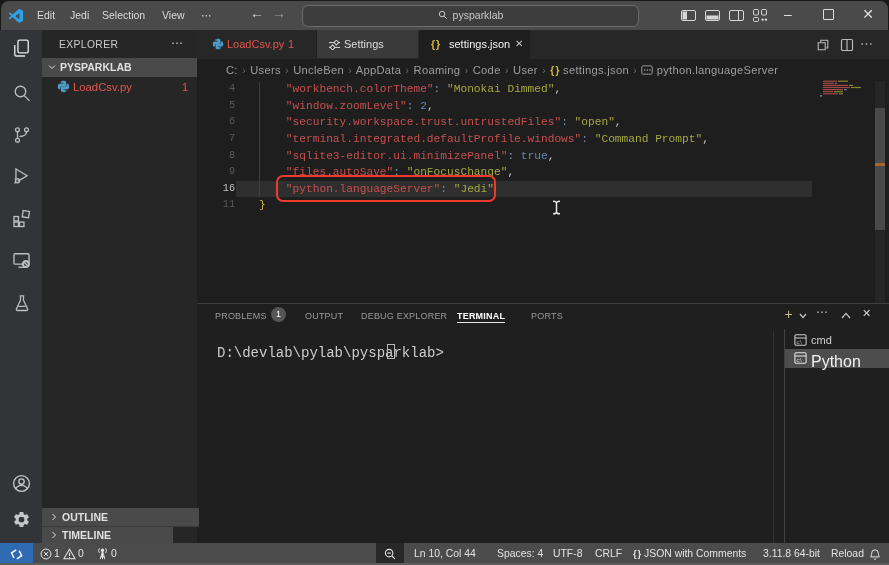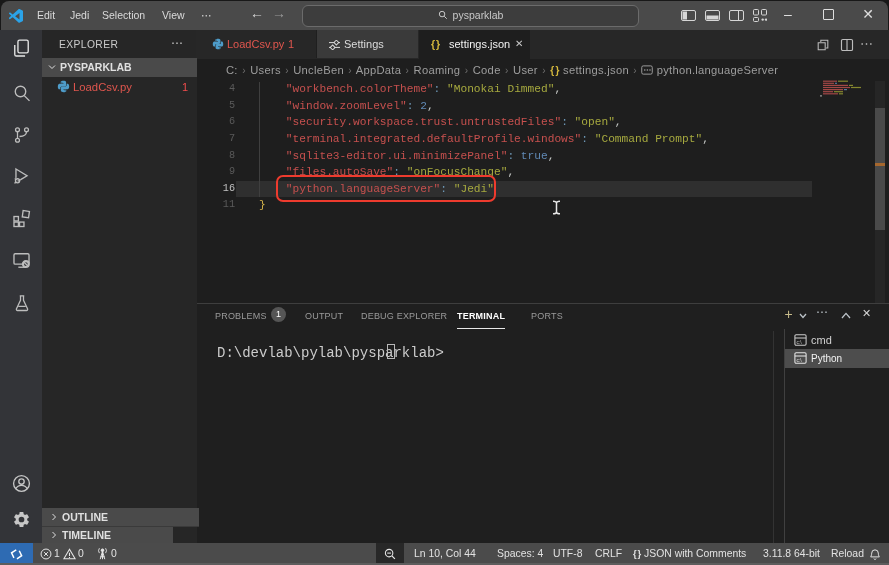--- a/index.html
+++ b/index.html
@@ -131,21 +131,21 @@
       <path d="M1 1.2 C2.5 1.2 4.5 1.6 4.5 3 V12 C4.5 13.4 2.5 13.8 1 13.8 M8 1.2 C6.5 1.2 4.5 1.6 4.5 3 M8 13.8 C6.5 13.8 4.5 13.4 4.5 12" fill="none"></path>
     </g>
 </svg>
 
 <div class="abs" id="panel"></div>
 
 <div class="abs ptab" style="left:215px;">PROBLEMS</div>
 <div class="abs" style="left:271px;top:307px;width:15px;height:15px;border-radius:50%;background:#555555;color:#fff;font-size:9px;text-align:center;line-height:15px;">1</div>
 <div class="abs ptab" style="left:305px;">OUTPUT</div>
 <div class="abs ptab" style="left:361px;">DEBUG EXPLORER</div>
-<div class="abs ptab" style="left:457px;color:#ffffff;font-weight:bold;border-bottom:1px solid #e8e8e8;padding-bottom:7px;">TERMINAL</div>
+<div class="abs ptab" style="left:457px;color:#ffffff;font-weight:bold;border-bottom:1px solid #e8e8e8;padding-bottom:1px;">TERMINAL</div>
 <div class="abs ptab" style="left:531px;">PORTS</div>
 <div class="abs" style="left:780px;top:306px;width:17px;height:17px;color:#c9bd8c;font-size:14px;text-align:center;line-height:17px;">+</div>
 <svg class="abs" style="left:799px;top:313px" width="8" height="6" viewBox="0 0 8 6">
     <path d="M1 1l3 3.4L7 1" fill="none" stroke="#bcc3c9" stroke-width="1.3"></path>
   </svg>
 <div class="abs" style="left:816px;top:305px;color:#bcc3c9;font-size:12px;letter-spacing:0.5px;">⋯</div>
 <svg class="abs" style="left:841px;top:312px" width="10" height="7" viewBox="0 0 10 7">
     <path d="M1 6l4-4.6L9 6" fill="none" stroke="#bcc3c9" stroke-width="1.3"></path>
   </svg>
 <div class="abs" style="left:862px;top:307px;color:#d6d6d6;font-size:11px;">✕</div>
@@ -162,21 +162,21 @@
   <text x="3" y="12" font-size="6" fill="#cccccc" font-family="Liberation Sans">c:\</text>
 </svg>
 <div class="abs" style="left:811px;top:334px;color:#d2d2d2;font-size:11px;">cmd</div>
 <svg class="abs" style="left:794px;top:352px" width="13" height="12" viewBox="0 0 16 15">
   <g fill="none" stroke="#e8e8e8" stroke-width="1.3">
       <rect x="1" y="1" width="14" height="13" rx="1.5"></rect>
       <line x1="1" y1="5" x2="15" y2="5"></line>
     </g>
   <text x="3" y="12" font-size="6" fill="#e8e8e8" font-family="Liberation Sans">c:\</text>
 </svg>
-<div class="abs" style="left:811px;top:352.5px;color:#f2f2f2;font-size:10px;">Python</div>
+<div class="abs" style="left:811px;top:352.5px;color:#f2f2f2;font-size:16px;">Python</div>
 
 <div class="abs" id="statusbar"></div>
 
 <div class="abs" style="left:0;top:543px;width:33px;height:22px;background:#2e6bb3;"></div>
 <svg class="abs" style="left:9px;top:548px" width="14" height="12" viewBox="0 0 16 14">
   <path d="M6.2 2.2 2 7l4.2 4.8M9.8 2.2 14 7l-4.2 4.8" fill="none" stroke="#fff" stroke-width="1.7" transform="rotate(16 8 7) translate(0.6 0) scale(1.02)"></path>
 </svg>
 <svg class="abs" style="left:40px;top:547.5px" width="12" height="12" viewBox="0 0 16 16">
     <circle cx="8" cy="8" r="6.6" fill="none" stroke="#e8e8e8" stroke-width="1.3"></circle>
     <path d="M5.5 5.5l5 5M10.5 5.5l-5 5" stroke="#e8e8e8" stroke-width="1.3"></path>

